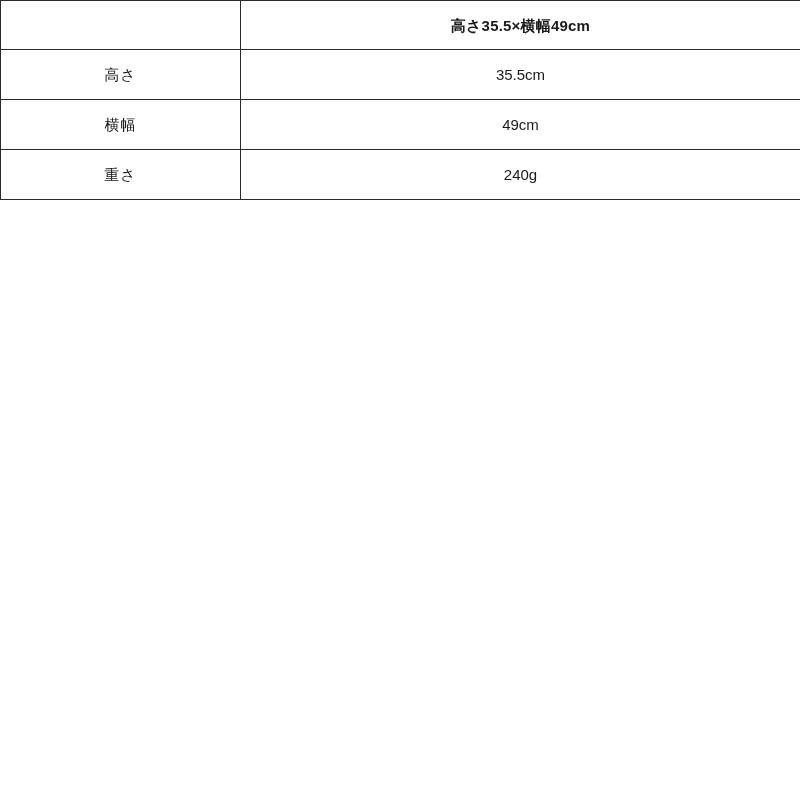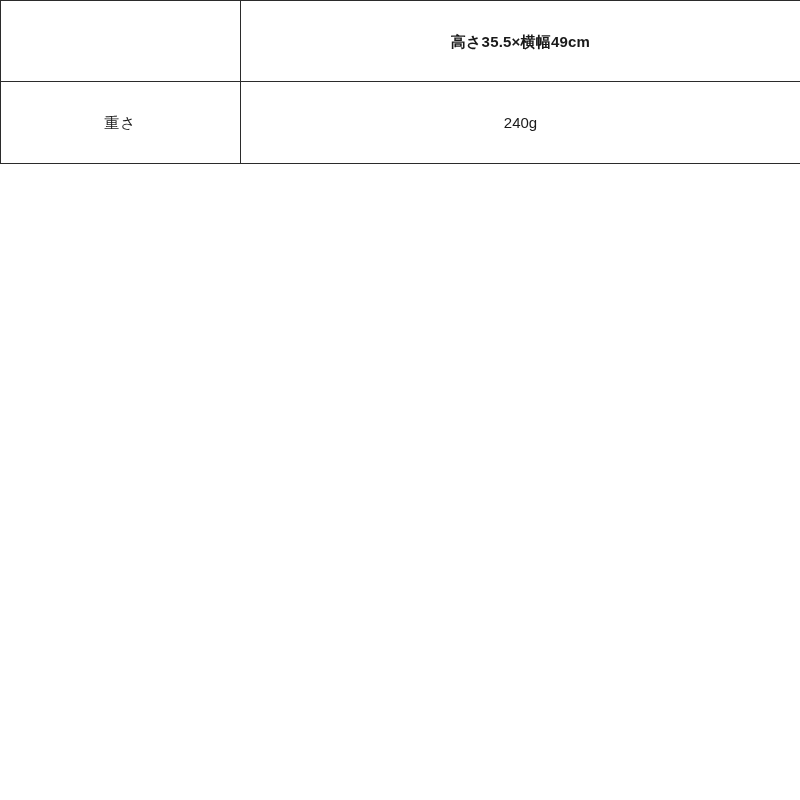--- a/index.html
+++ b/index.html
@@ -17,21 +17,21 @@
     width: 800px;
   }
   table.spec-table {
     border-collapse: collapse;
     width: 800px;
     table-layout: fixed;
   }
   table.spec-table td,
   table.spec-table th {
     border: 1px solid #2b2b2b;
-    padding: 16px;
+    padding: 0;
     vertical-align: middle;
     text-align: center;
     font-size: 15px;
     line-height: 1.4;
   }
   
   table.spec-table col.label-col { width: 240px; }
   table.spec-table col.value-col { width: 560px; }
 
   tr.header-row td.header-empty {
@@ -71,20 +71,28 @@
     <colgroup>
       <col class="label-col">
       <col class="value-col">
     </colgroup>
     <tbody>
       <tr class="header-row">
         <td class="header-empty"></td>
         <th class="header-value">高さ35.5×横幅49cm</th>
       </tr>
       <tr class="spec-row">
+        <td class="spec-label">高さ</td>
+        <td class="spec-value">35.5cm</td>
+      </tr>
+      <tr class="spec-row">
+        <td class="spec-label">横幅</td>
+        <td class="spec-value">49cm</td>
+      </tr>
+      <tr class="spec-row">
         <td class="spec-label">重さ</td>
         <td class="spec-value">240g</td>
       </tr>
     </tbody>
   </table>
 </div>
 
 <div class="filler"></div>
 
 </body></html>

